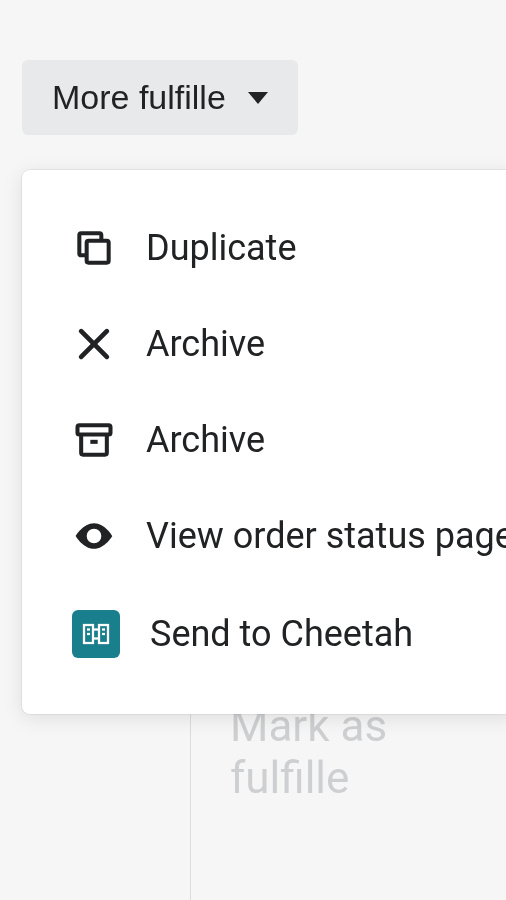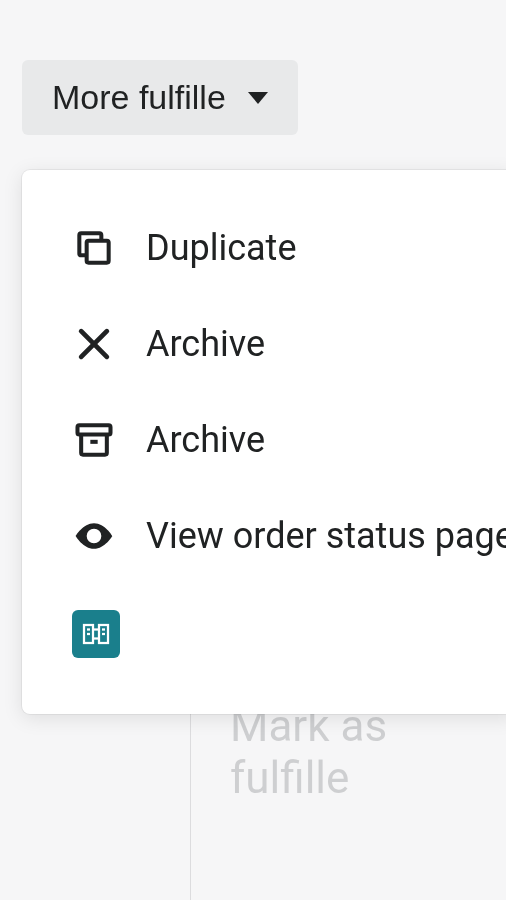--- a/index.html
+++ b/index.html
@@ -161,19 +161,20 @@
         <rect x="4" y="6" width="6" height="12"></rect>
         <rect x="14" y="6" width="6" height="12"></rect>
         <line x1="10" y1="9" x2="14" y2="9"></line>
         <line x1="10" y1="15" x2="14" y2="15"></line>
         <line x1="6" y1="9" x2="8" y2="9"></line>
         <line x1="6" y1="12" x2="8" y2="12"></line>
         <line x1="16" y1="9" x2="18" y2="9"></line>
         <line x1="16" y1="12" x2="18" y2="12"></line>
       </svg>
     </span>
+    <span>Send to Cheetah</span>
   </div>
 
 </div>
 
 <div class="vertical-line"></div>
 
 <div class="behind-text">Mark as fulfille</div>
 
 </body></html>

